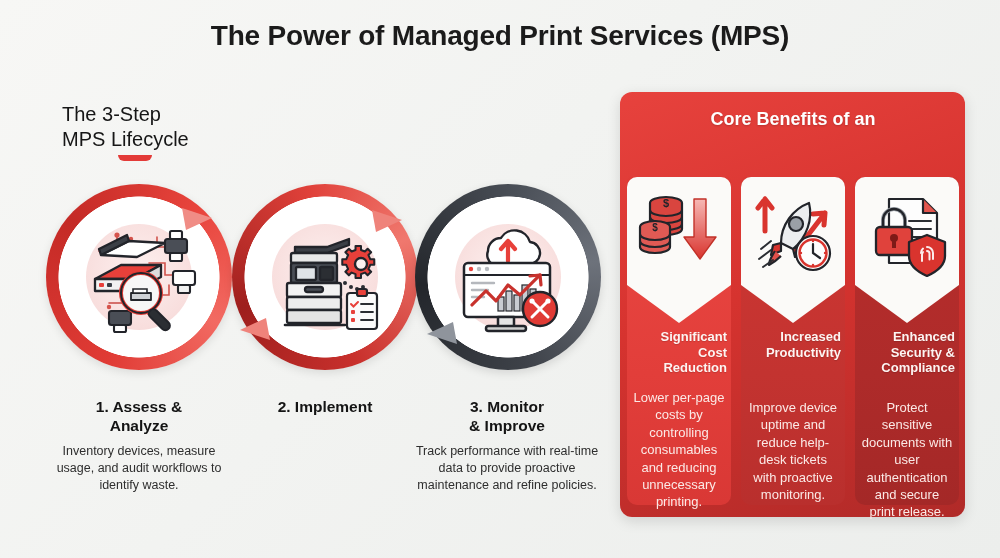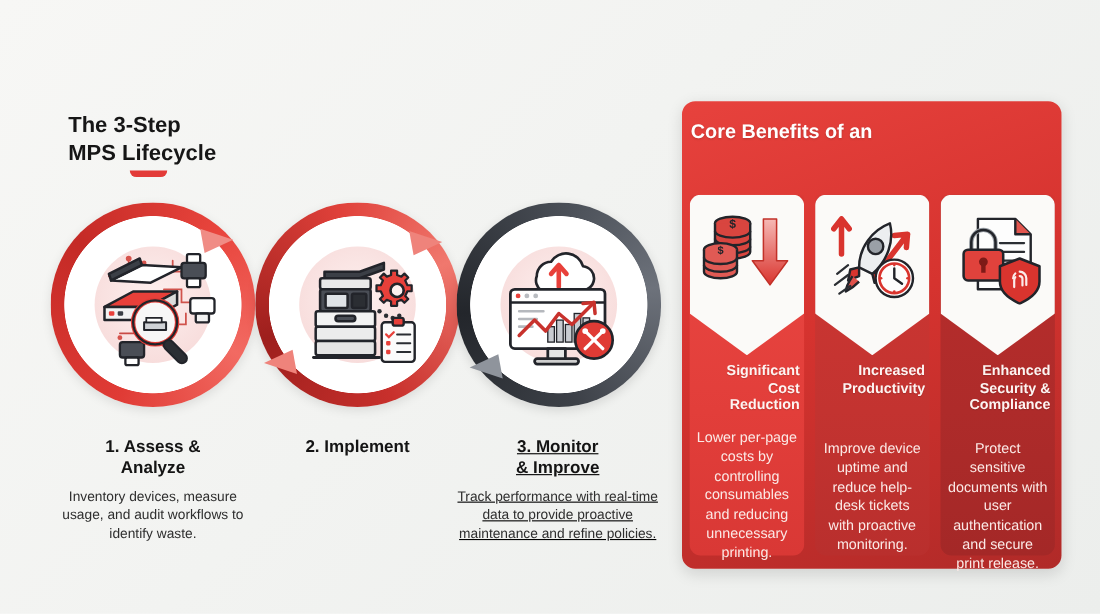--- a/index.html
+++ b/index.html
@@ -15,21 +15,21 @@
   .main-title{
     position:absolute;left:0;right:0;top:20px;
     text-align:center;
     font-size:28px;font-weight:bold;color:#1b1b1b;
     letter-spacing:-0.2px;
   }
 
   
   .left-head{
     position:absolute;left:62px;top:102px;width:230px;
-    font-size:20px;font-weight:bold;color:#161616;line-height:1.26;
+    font-size:20px;font-weight:normal;color:#161616;line-height:1.26;
   }
   .left-head-underline{
     position:absolute;left:118px;top:155px;width:34px;height:6px;
     background:#e33b38;border-radius:0 0 8px 8px;
   }
 
   .circle{position:absolute;width:186px;height:186px;border-radius:50%;}
   .ring{
     position:absolute;inset:0;border-radius:50%;
   }
@@ -76,21 +76,21 @@
 
   
   .panel{
     position:absolute;left:620px;top:92px;width:345px;height:425px;
     border-radius:12px;
     background:linear-gradient(160deg,#e7423d 0%,#d6332f 45%,#b02a28 100%);
     box-shadow:0 4px 14px rgba(0,0,0,.13);
   }
   .panel-title{
     position:absolute;left:628px;top:108px;width:330px;
-    text-align:left;color:#fff;font-size:18px;font-weight:bold;line-height:1.3;
+    text-align:center;color:#fff;font-size:18px;font-weight:bold;line-height:1.3;
     text-shadow:0 1px 2px rgba(0,0,0,.18);
   }
   .bcard{
     position:absolute;top:177px;width:104px;height:328px;
     border-radius:10px;
   }
   .bcard-1{left:627px;background:linear-gradient(180deg,#ea4843 0%,#e23e3a 60%,#d93835 100%);}
   .bcard-2{left:741px;background:linear-gradient(180deg,#cf3733 0%,#c33330 60%,#b92f2d 100%);}
   .bcard-3{left:855px;background:linear-gradient(180deg,#b92e2c 0%,#ae2b2a 60%,#a42827 100%);}
 
@@ -113,20 +113,21 @@
     text-align:center;color:#fbe9e6;font-size:13px;line-height:1.34;
   }
   .bcard-2 .bcard-desc{top:222px;}
   .bcard-3 .bcard-desc{top:222px;}
 </style>
 </head>
 <body>
 
 <div class="stage">
 
+  <div class="main-title">The Power of Managed Print Services (MPS)</div>
 
   <div>
 
     <div class="left-head">
       <div>The 3-Step</div>
       <div>MPS Lifecycle</div>
     </div>
     <div class="left-head-underline"></div>
 
     <div class="circle" style="left:46px;top:184px;">
@@ -298,21 +299,21 @@
             <circle cx="-8" cy="-8" r="2.6" fill="#ffffff"></circle>
             <circle cx="8" cy="-8" r="2.6" fill="#ffffff"></circle>
           </g>
         </svg>
       </div>
       <svg style="position:absolute;left:6px;top:134px;" width="40" height="34" viewBox="0 0 40 34">
         <path d="M36 26 L6 16 L32 4 Z" fill="#8f949c"></path>
       </svg>
     </div>
 
-    <div class="step" style="left:412px;top:398px;text-decoration:underline;">
+    <div class="step" style="left:412px;top:398px;">
       <div class="step-title">
         <div>3. Monitor</div>
         <div>&amp; Improve</div>
       </div>
       <div class="step-desc">Track performance with real-time data to provide proactive maintenance and refine policies.</div>
     </div>
   </div>
 
   <div class="panel"></div>
   <div class="panel-title">

